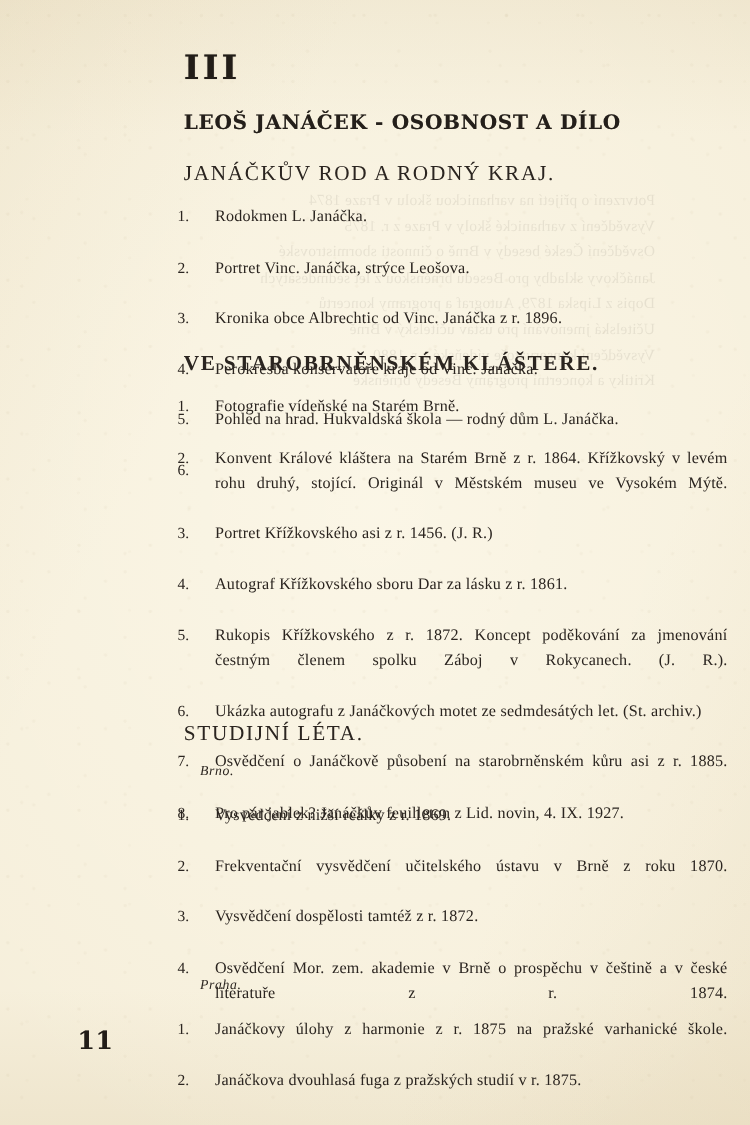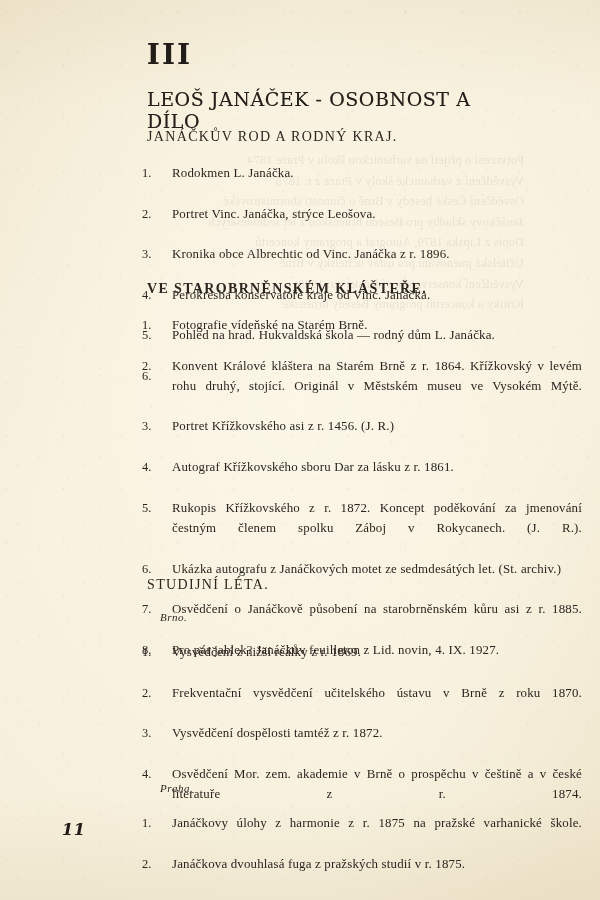--- a/index.html
+++ b/index.html
@@ -79,30 +79,30 @@
     color: #221d18;
     text-shadow: 0 0 .6px rgba(34,29,24,.55);
   }
 
   
   .chapter-title {
     position: absolute;
     left: 147px;
     top: 88px;
     font-family: "DejaVu Serif", "Liberation Serif", serif;
-    font-weight: 400;
-    font-size: 19px;
+    font-weight: 700;
+    font-size: 16px;
     letter-spacing: .55px;
     color: #241f1a;
     text-shadow: 0 0 .5px rgba(36,31,26,.5);
   }
   .section-head {
     position: absolute;
     left: 147px;
-    font-size: 14px;
+    font-size: 17px;
     letter-spacing: 1.35px;
     color: #2b2520;
     white-space: nowrap;
   }
   .sub-head {
     position: absolute;
     left: 160px;
     font-style: italic;
     font-size: 11px;
     letter-spacing: .5px;
@@ -146,25 +146,24 @@
   }
   .item.nojust { text-align: left; }
 
   
   .folio {
     position: absolute;
     left: 62px;
     top: 820px;
     font-family: "DejaVu Serif", "Liberation Serif", serif;
     font-weight: 700;
-    font-size: 16px;
+    font-size: 20px;
     letter-spacing: .5px;
     color: #221d18;
     text-shadow: 0 0 .5px rgba(34,29,24,.5);
-    font-style: italic;
   }
 </style>
 </head>
 <body>
 
 <div class="page">
 
   <div class="grain"></div>
 
   <div class="showthrough">Potvrzení o přijetí na varhanickou školu v Praze 1874

